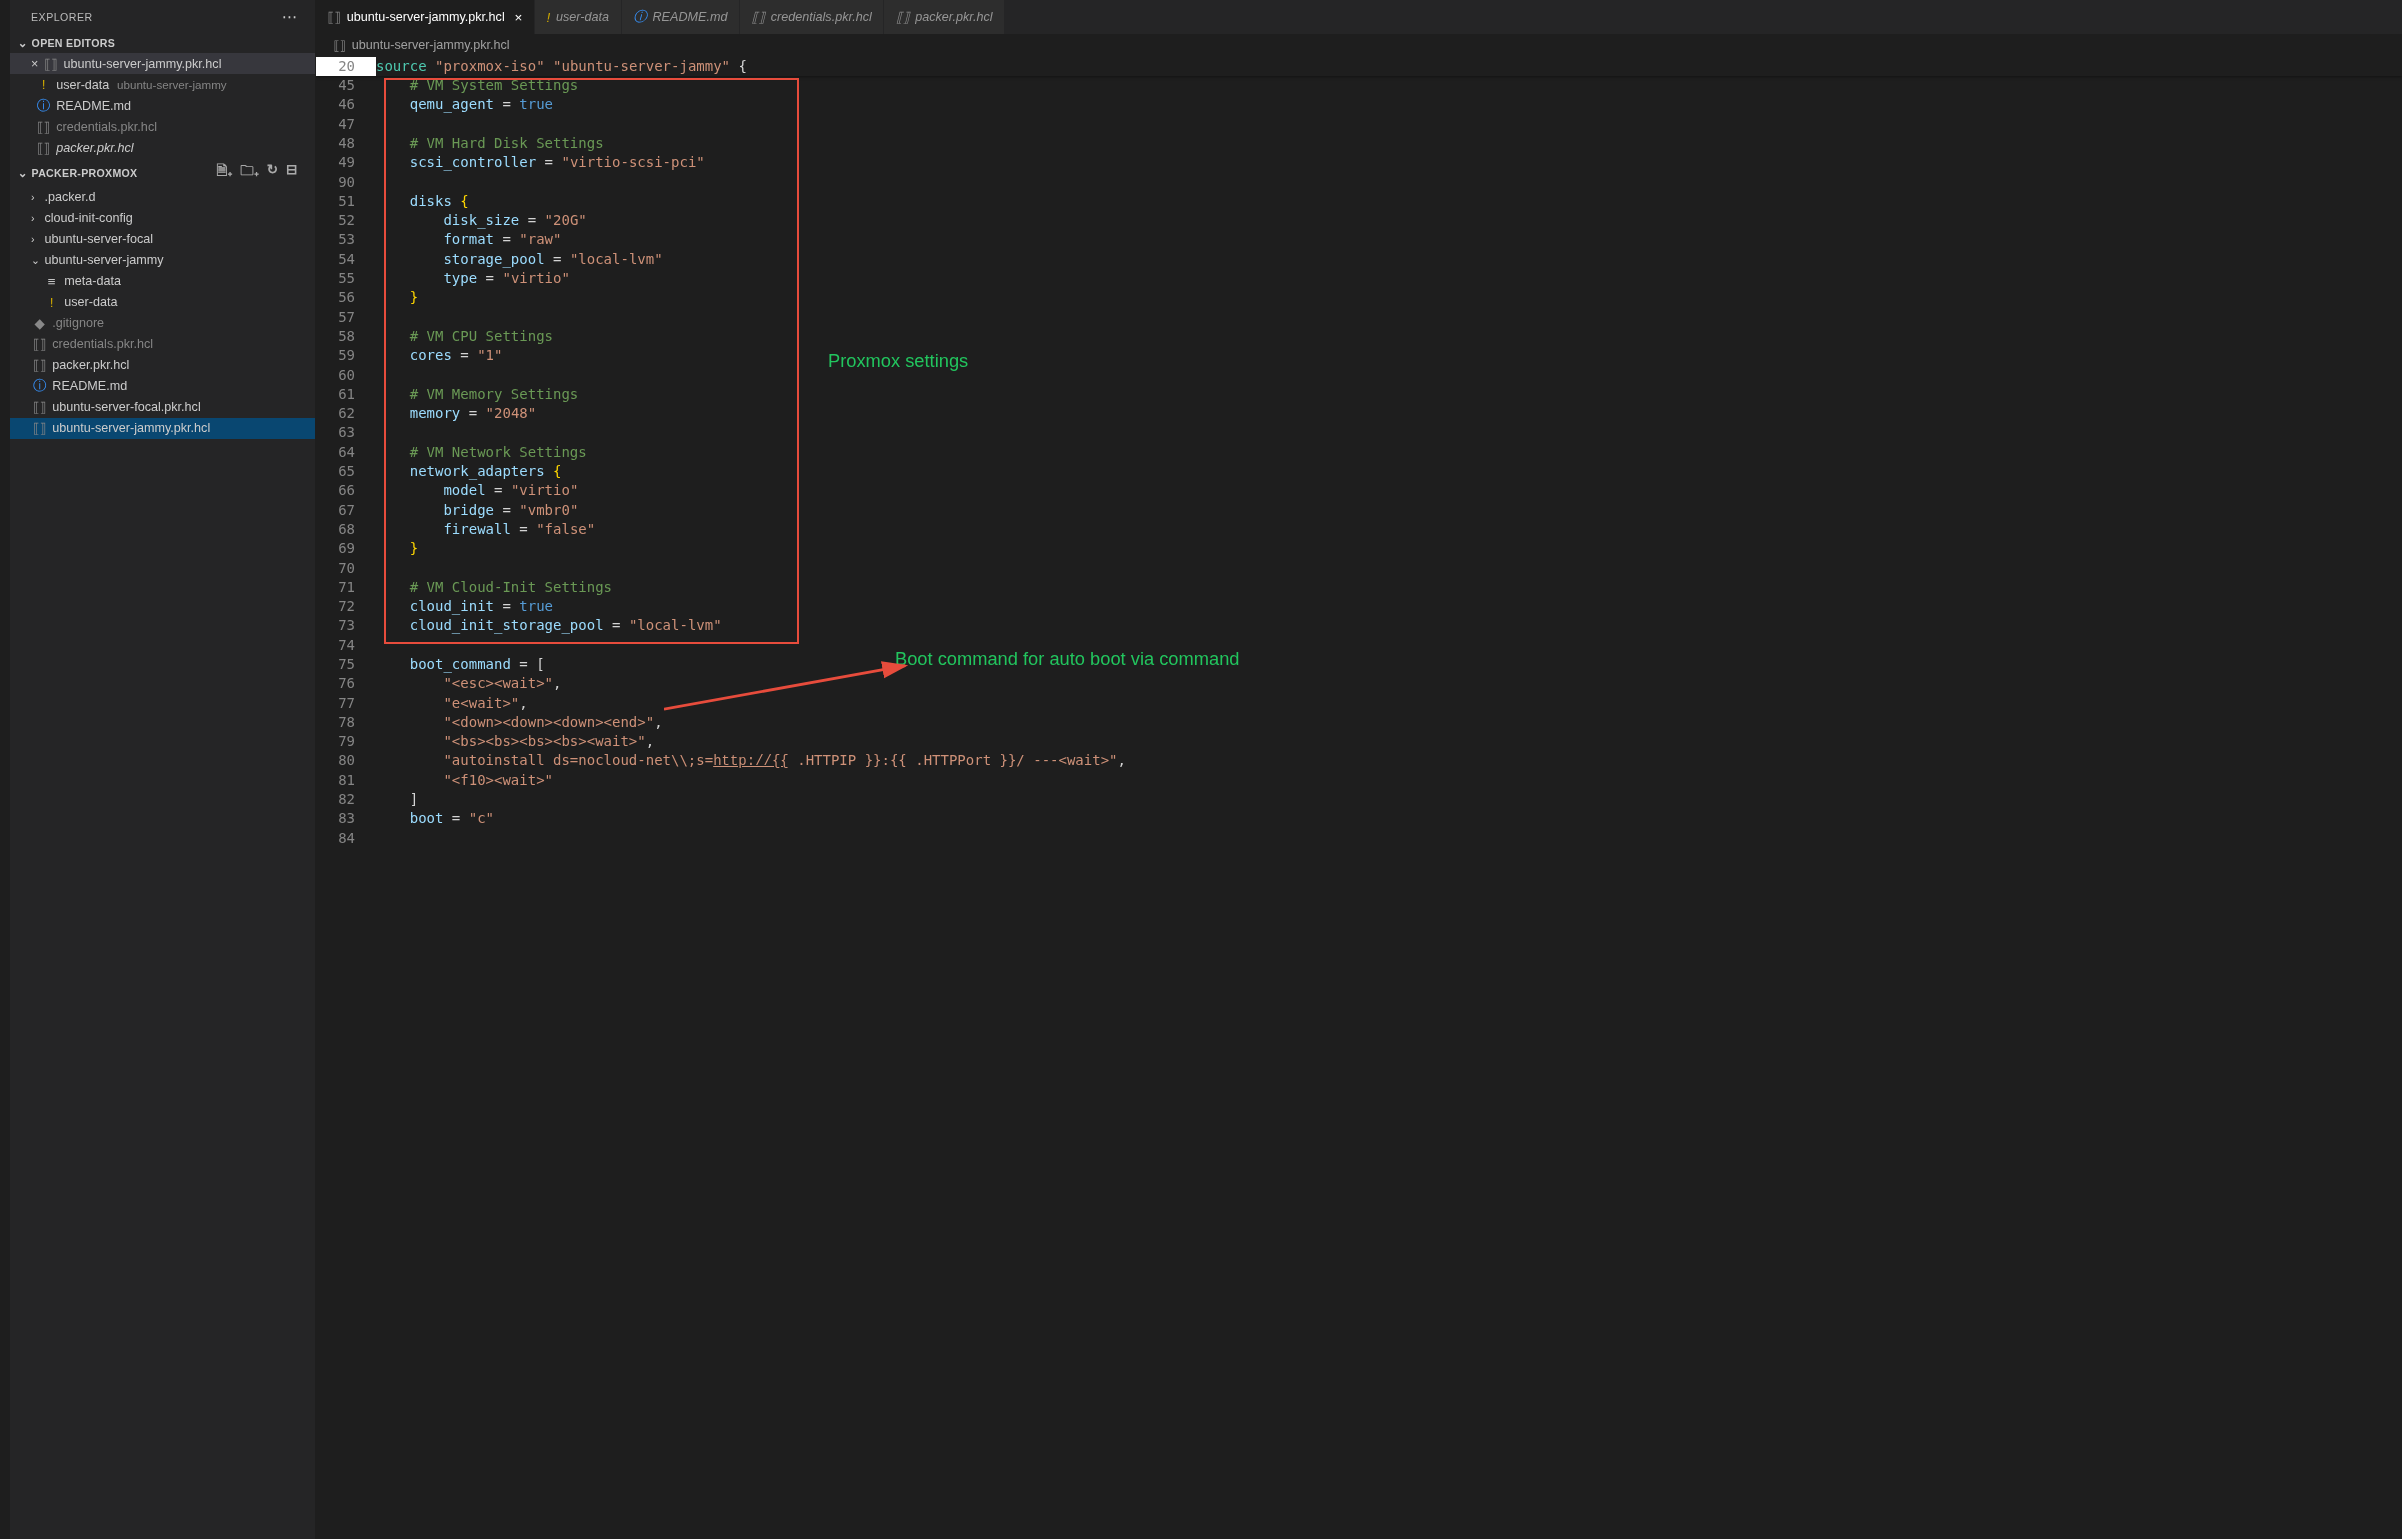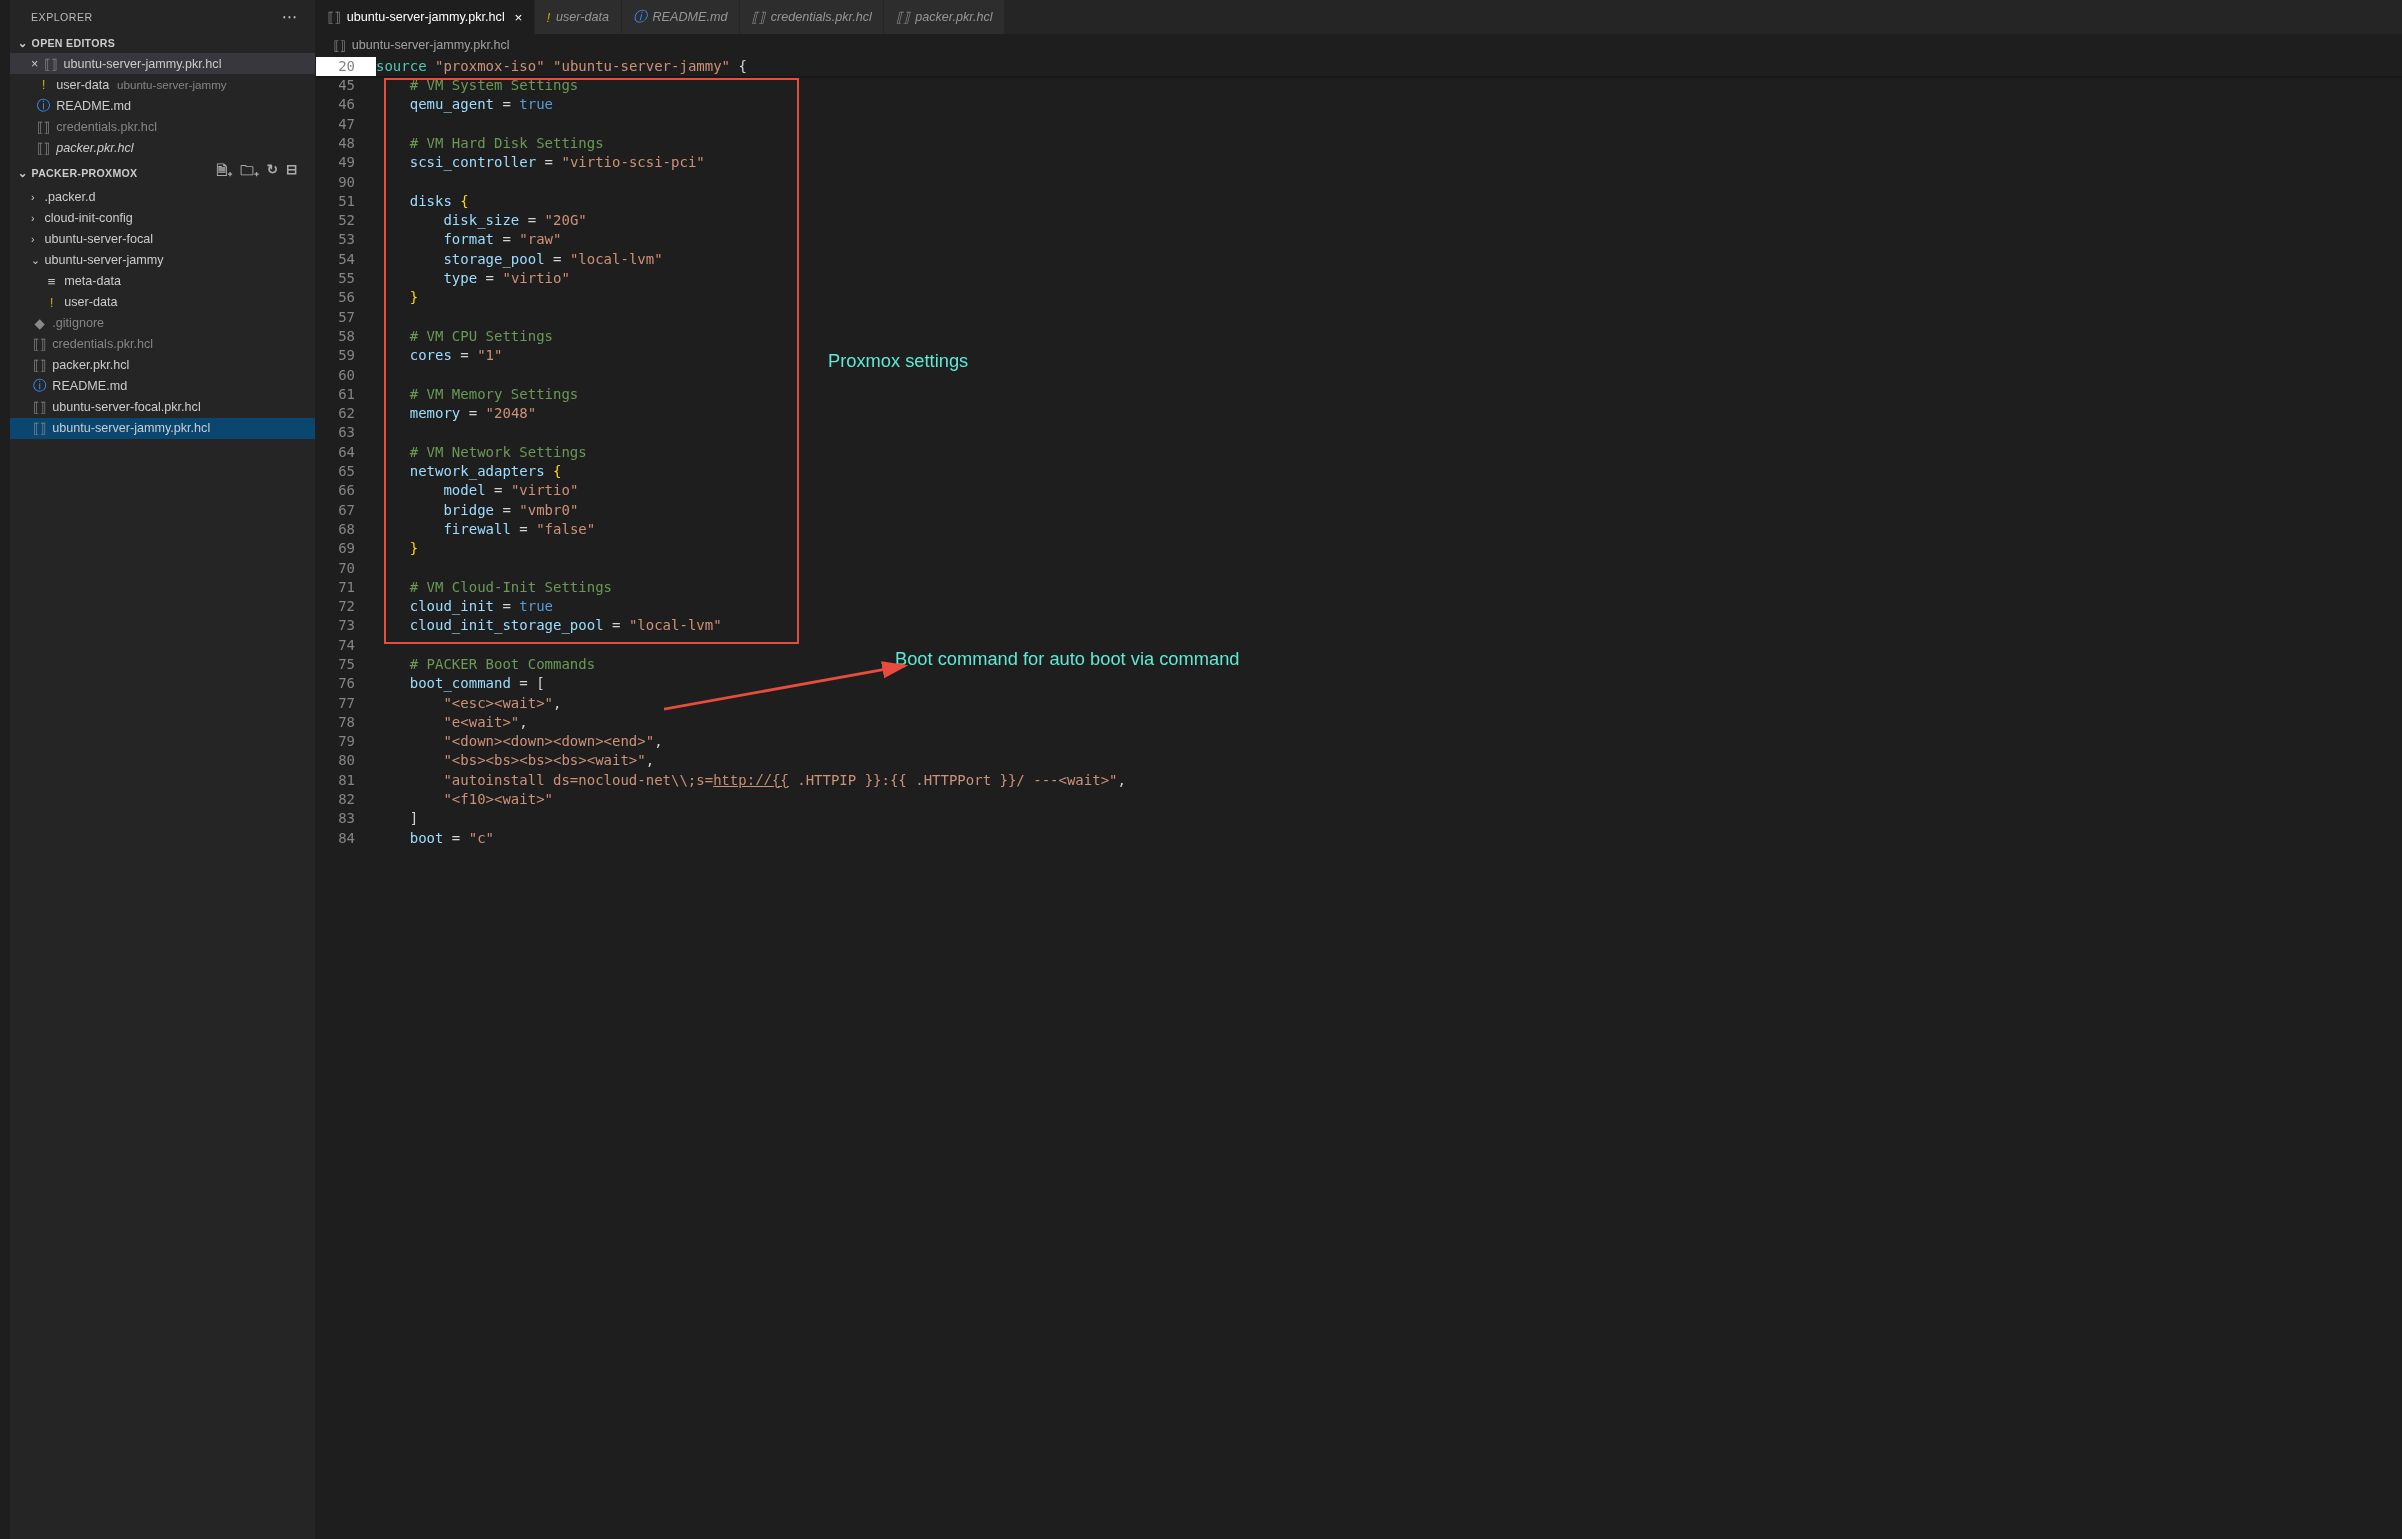--- a/index.html
+++ b/index.html
@@ -138,21 +138,21 @@
 .underline { text-decoration: underline; font-family: Liberation Mono, monospace; }
 
 .annotation-box {
   position: absolute;
   border: 2.9px solid #e74c3c;
   pointer-events: none;
   z-index: 5;
 }
 .annotation-text {
   position: absolute;
-  color: #5eead4;
+  color: #22c55e;
   font-family: -apple-system, sans-serif;
   font-size: 18.3px;
   z-index: 5;
 }
 .arrow {
   position: absolute;
   z-index: 5;
 }
 
 .icon-hcl { color: #888; }
@@ -371,21 +371,20 @@
             <div class="code-line"><span class="">    </span><span class="tok-prop">network_adapters</span><span class="tok-brace"> {</span></div>
             <div class="code-line"><span class="">        </span><span class="tok-prop">model</span><span class=""> = </span><span class="tok-str">"virtio"</span></div>
             <div class="code-line"><span class="">        </span><span class="tok-prop">bridge</span><span class=""> = </span><span class="tok-str">"vmbr0"</span></div>
             <div class="code-line"><span class="">        </span><span class="tok-prop">firewall</span><span class=""> = </span><span class="tok-str">"false"</span></div>
             <div class="code-line"><span class="">    </span><span class="tok-brace">}</span></div>
             <div class="code-line"></div>
             <div class="code-line"><span class="">    </span><span class="tok-comment"># VM Cloud-Init Settings</span></div>
             <div class="code-line"><span class="">    </span><span class="tok-prop">cloud_init</span><span class=""> = </span><span class="tok-true">true</span></div>
             <div class="code-line"><span class="">    </span><span class="tok-prop">cloud_init_storage_pool</span><span class=""> = </span><span class="tok-str">"local-lvm"</span></div>
             <div class="code-line"></div>
-            <div class="code-line"><span class="">    </span><span class="tok-comment"># PACKER Boot Commands</span></div>
             <div class="code-line"><span class="">    </span><span class="tok-prop">boot_command</span><span class="tok-punc"> = [</span></div>
             <div class="code-line"><span class="">        </span><span class="tok-str">"&lt;esc&gt;&lt;wait&gt;"</span><span class="">,</span></div>
             <div class="code-line"><span class="">        </span><span class="tok-str">"e&lt;wait&gt;"</span><span class="">,</span></div>
             <div class="code-line"><span class="">        </span><span class="tok-str">"&lt;down&gt;&lt;down&gt;&lt;down&gt;&lt;end&gt;"</span><span class="">,</span></div>
             <div class="code-line"><span class="">        </span><span class="tok-str">"&lt;bs&gt;&lt;bs&gt;&lt;bs&gt;&lt;bs&gt;&lt;wait&gt;"</span><span class="">,</span></div>
             <div class="code-line"><span class="">        </span><span class="tok-str">"autoinstall ds=nocloud-net\\;s=</span><span class="tok-str underline">http://{{</span><span class="tok-str"> .HTTPIP }}:{{ .HTTPPort }}/ ---&lt;wait&gt;"</span><span class="">,</span></div>
             <div class="code-line"><span class="">        </span><span class="tok-str">"&lt;f10&gt;&lt;wait&gt;"</span></div>
             <div class="code-line"><span class="">    </span><span class="tok-punc">]</span></div>
             <div class="code-line"><span class="">    </span><span class="tok-prop">boot</span><span class=""> = </span><span class="tok-str">"c"</span></div>
           </div>

